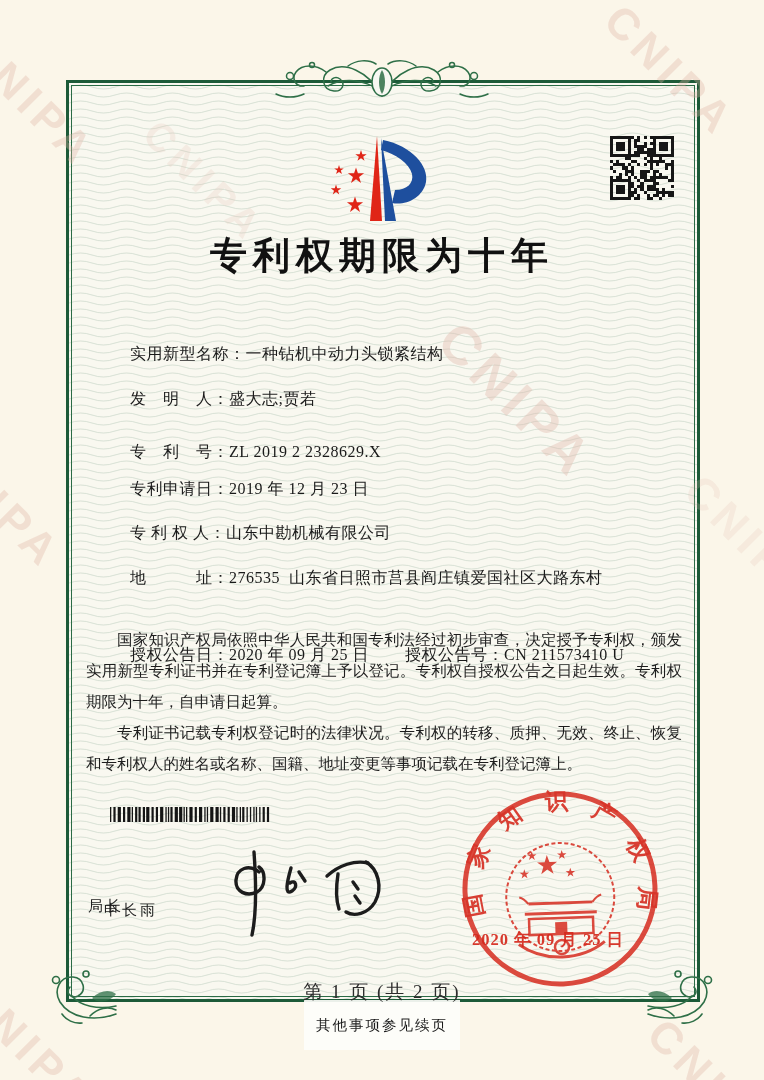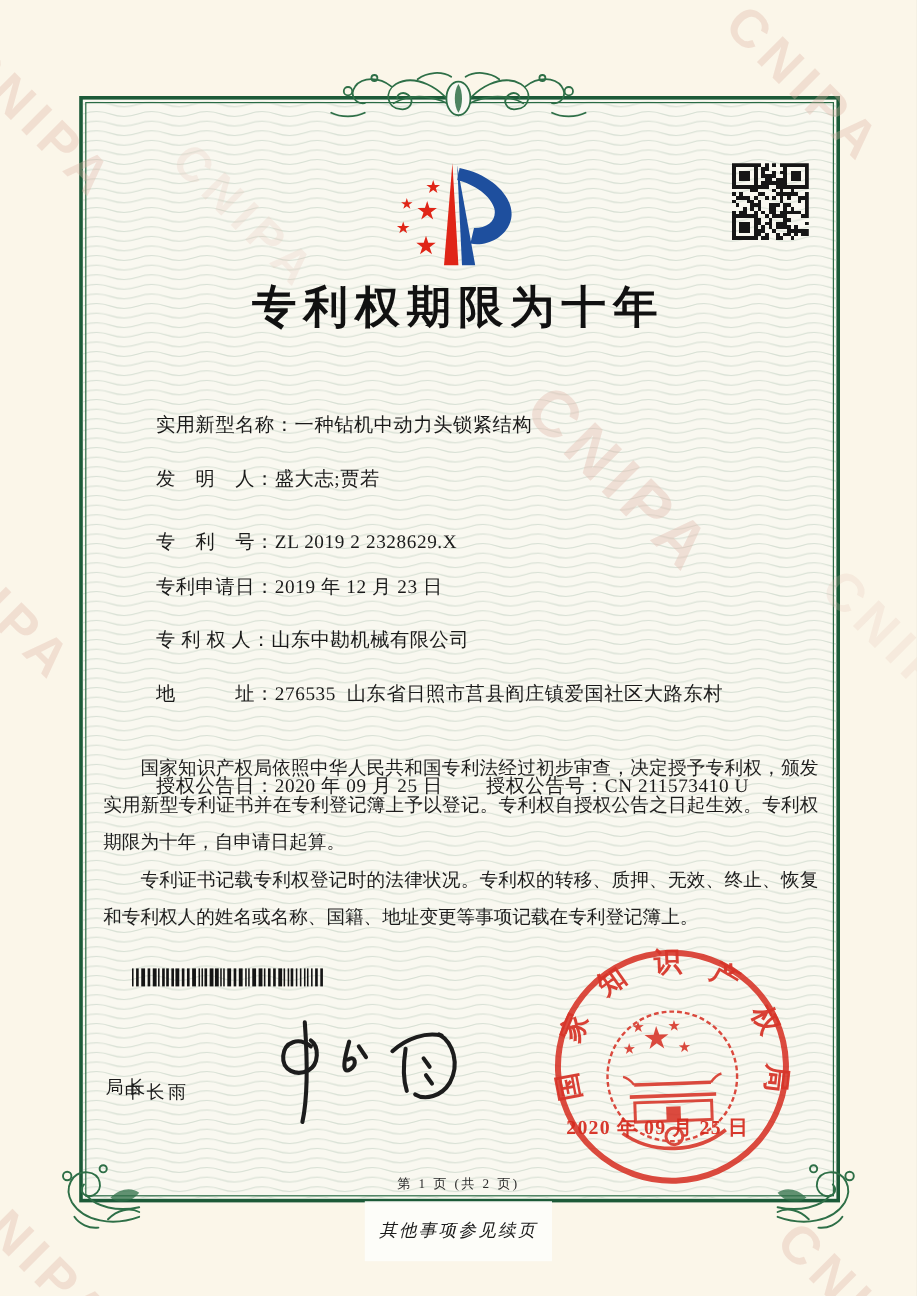--- a/index.html
+++ b/index.html
@@ -63,25 +63,25 @@
   .paras p{margin:0;text-indent:2em;}
   .barcode{position:absolute;left:108px;top:806px;}
   .signer-title{position:absolute;left:88px;top:870px;font-size:15px;letter-spacing:3px;margin-top:27px;}
   .signer-name{position:absolute;left:104px;top:901px;font-size:15px;letter-spacing:3px;}
   .signature{position:absolute;left:215px;top:840px;}
   .seal{position:absolute;left:455px;top:785px;transform:rotate(-2deg);opacity:.93;}
   .seal-date{
     position:absolute;left:448px;top:929px;width:200px;text-align:center;
     font-size:16.5px;color:rgba(213,40,28,.92);letter-spacing:1px;white-space:pre;font-weight:bold;
   }
-  .page-no{position:absolute;left:0;right:0;top:979px;text-align:center;font-size:11px;letter-spacing:2px;color:#2c2c2c;z-index:6;}
+  .page-no{position:absolute;left:0;right:0;top:979px;text-align:center;font-size:19px;letter-spacing:2px;color:#2c2c2c;z-index:6;}
   .footer-note{
     position:absolute;left:0;right:0;top:1016px;text-align:center;z-index:4;font-size:14.5px;letter-spacing:2px;
   }
-  .footer-note span{background:rgba(253,253,250,.92);padding:17px 12px;font-style:italic;}
+  .footer-note span{background:rgba(253,253,250,.92);padding:17px 12px;}
 </style>
 </head>
 <body>
 
 <svg width="0" height="0" style="position:absolute">
   <defs>
     <polygon id="starShape" points="0,-1 0.225,-0.309 0.951,-0.309 0.363,0.118 0.588,0.809 0,0.382 -0.588,0.809 -0.363,0.118 -0.951,-0.309 -0.225,-0.309"></polygon>
     <pattern id="gw" width="46" height="8" patternUnits="userSpaceOnUse">
       <path d="M0 4 Q 11.5 0 23 4 T 46 4" fill="none" stroke="#c4d2c4" stroke-width="0.9"></path>
     </pattern>

